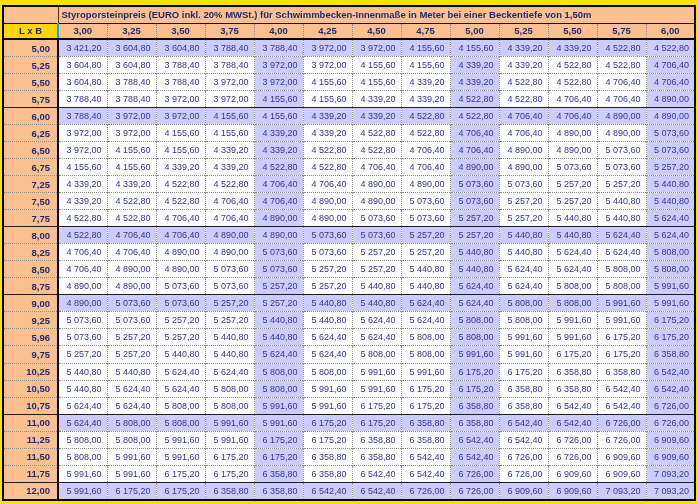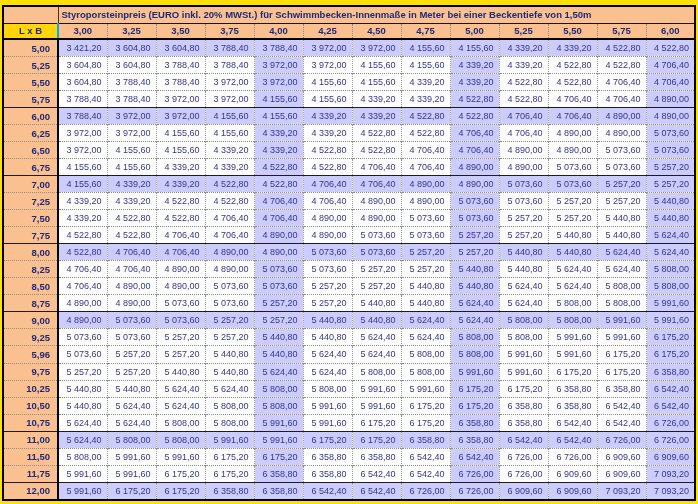--- a/index.html
+++ b/index.html
@@ -217,36 +217,20 @@
           <td class="price-cell band">4 522,80</td>
           <td class="price-cell">4 522,80</td>
           <td class="price-cell">4 706,40</td>
           <td class="price-cell">4 706,40</td>
           <td class="price-cell band">4 890,00</td>
           <td class="price-cell">4 890,00</td>
           <td class="price-cell">5 073,60</td>
           <td class="price-cell">5 073,60</td>
           <td class="price-cell band">5 257,20</td>
         </tr>
-        <tr class="group-start">
-          <th class="row-header">7,00</th>
-          <td class="price-cell band">4 155,60</td>
-          <td class="price-cell band">4 339,20</td>
-          <td class="price-cell band">4 339,20</td>
-          <td class="price-cell band">4 522,80</td>
-          <td class="price-cell band">4 522,80</td>
-          <td class="price-cell band">4 706,40</td>
-          <td class="price-cell band">4 706,40</td>
-          <td class="price-cell band">4 890,00</td>
-          <td class="price-cell band">4 890,00</td>
-          <td class="price-cell band">5 073,60</td>
-          <td class="price-cell band">5 073,60</td>
-          <td class="price-cell band">5 257,20</td>
-          <td class="price-cell band">5 257,20</td>
-        </tr>
         <tr>
           <th class="row-header">7,25</th>
           <td class="price-cell">4 339,20</td>
           <td class="price-cell">4 339,20</td>
           <td class="price-cell">4 522,80</td>
           <td class="price-cell">4 522,80</td>
           <td class="price-cell band">4 706,40</td>
           <td class="price-cell">4 706,40</td>
           <td class="price-cell">4 890,00</td>
           <td class="price-cell">4 890,00</td>
@@ -472,20 +456,36 @@
           <td class="price-cell band">5 991,60</td>
           <td class="price-cell band">5 991,60</td>
           <td class="price-cell band">6 175,20</td>
           <td class="price-cell band">6 175,20</td>
           <td class="price-cell band">6 358,80</td>
           <td class="price-cell band">6 358,80</td>
           <td class="price-cell band">6 542,40</td>
           <td class="price-cell band">6 542,40</td>
           <td class="price-cell band">6 726,00</td>
           <td class="price-cell band">6 726,00</td>
+        </tr>
+        <tr>
+          <th class="row-header">11,25</th>
+          <td class="price-cell">5 808,00</td>
+          <td class="price-cell">5 808,00</td>
+          <td class="price-cell">5 991,60</td>
+          <td class="price-cell">5 991,60</td>
+          <td class="price-cell band">6 175,20</td>
+          <td class="price-cell">6 175,20</td>
+          <td class="price-cell">6 358,80</td>
+          <td class="price-cell">6 358,80</td>
+          <td class="price-cell band">6 542,40</td>
+          <td class="price-cell">6 542,40</td>
+          <td class="price-cell">6 726,00</td>
+          <td class="price-cell">6 726,00</td>
+          <td class="price-cell band">6 909,60</td>
         </tr>
         <tr>
           <th class="row-header">11,50</th>
           <td class="price-cell">5 808,00</td>
           <td class="price-cell">5 991,60</td>
           <td class="price-cell">5 991,60</td>
           <td class="price-cell">6 175,20</td>
           <td class="price-cell band">6 175,20</td>
           <td class="price-cell">6 358,80</td>
           <td class="price-cell">6 358,80</td>

